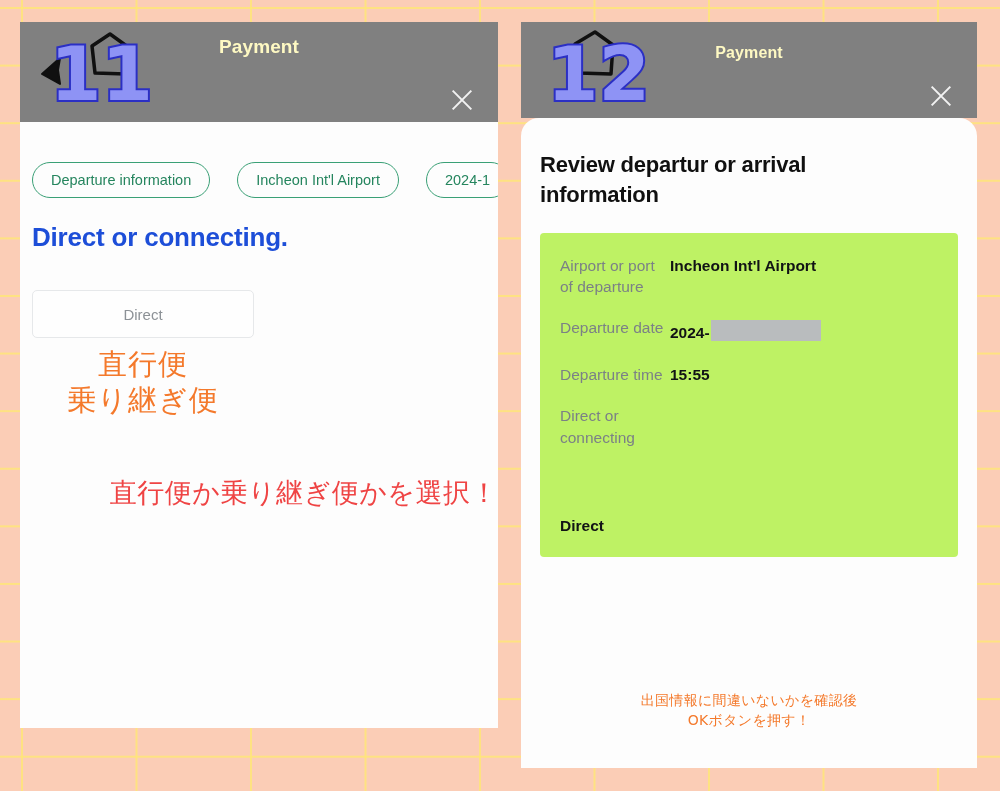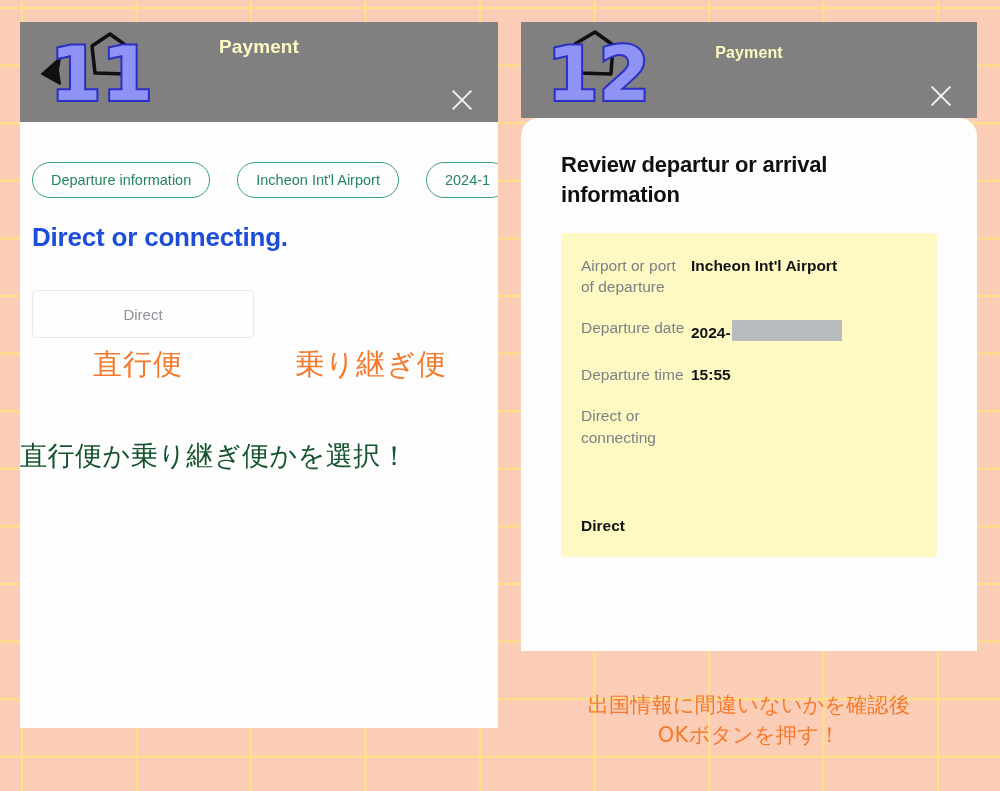--- a/index.html
+++ b/index.html
@@ -70,23 +70,23 @@
     pointer-events: none;
   }
   .step-badge svg { display: block; width: 100%; height: 100%; overflow: visible; }
 
   .panel-body {
     background: #fdfdfd;
     width: 100%;
   }
   #panel-left  .panel-body { height: 606px; }
   #panel-right .panel-body {
-    height: 533px;
+    height: 650px;
     border-radius: 18px 18px 0 0;
-    padding: 0 26px;
+    padding: 0 5px;
     position: relative;
   }
 
   
   .chip-row {
     display: flex;
     gap: 27px;
     padding: 40px 0 0 12px;
     white-space: nowrap;
   }
@@ -123,58 +123,60 @@
     font-size: 15px;
     display: flex;
     align-items: center;
     justify-content: center;
     font-family: "Liberation Sans", sans-serif;
   }
 
   .anno-row {
     display: flex;
     padding: 8px 0 0 12px;
+    flex-direction: column;
   }
   .anno-row > div {
     width: 222px;
     text-align: center;
     margin-right: 21px;
   }
 
   .anno {
     color: #f4792b;
     font-size: 29px;
     font-family: "DejaVu Sans", sans-serif;
     letter-spacing: 1px;
     line-height: 1.25;
   }
 
   .anno-center {
-    text-align: left;
-    color: #14532d;
+    text-align: right;
+    color: #ef4444;
     font-size: 27px;
     font-family: "DejaVu Sans", sans-serif;
     letter-spacing: .5px;
     padding-top: 56px;
+    margin-left: 47px;
   }
 
   
   .review-title {
     font-size: 22px;
     font-weight: bold;
     color: #101010;
     line-height: 1.38;
     padding: 32px 0 0 14px;
     max-width: 330px;
     letter-spacing: -.2px;
   }
 
   .detail-card {
     margin: 22px 14px 0 14px;
-    background: #fef9c3;
+    background: #bef264;
     border-radius: 4px;
     padding: 22px 0 20px 0;
   }
   .detail-row {
     display: flex;
     padding: 0 20px;
     margin-bottom: 20px;
   }
   .detail-row:last-child { margin-bottom: 0; flex-direction: column; }
   .detail-label {
@@ -201,21 +203,21 @@
     position: relative;
     top: 3px;
   }
 
   .anno-block {
     position: absolute;
     left: 0; right: 0;
     top: 572px;
     text-align: center;
     color: #f4792b;
-    font-size: 21px;
+    font-size: 14px;
     font-family: "DejaVu Sans", sans-serif;
     line-height: 1.45;
     letter-spacing: .3px;
   }
 </style>
 </head>
 <body>
 
 <div class="panel" id="panel-left">
 

